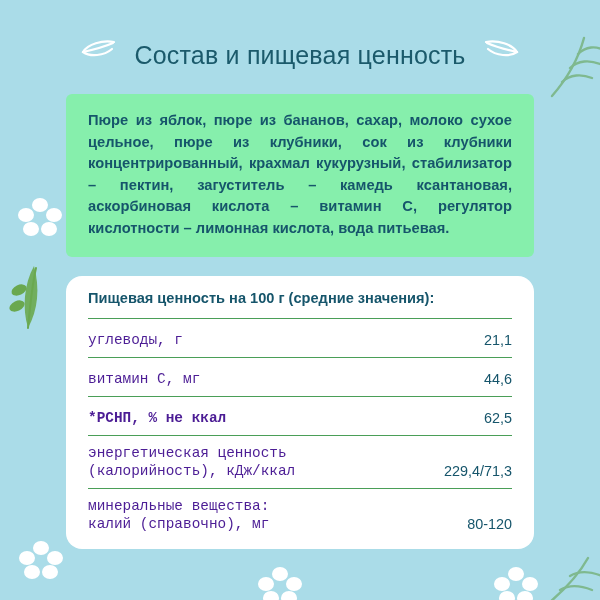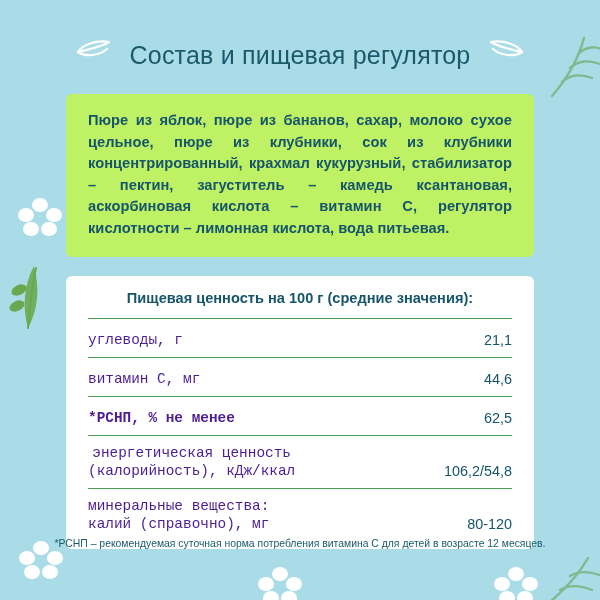--- a/index.html
+++ b/index.html
@@ -50,21 +50,21 @@
     margin: 0 14px 6px 14px;
   }
 
   
   .ingredients {
     position: absolute;
     left: 66px;
     top: 94px;
     width: 468px;
     box-sizing: border-box;
-    background: #bef264;
+    background: #86efac;
     border-radius: 6px;
     padding: 16px 22px 18px 22px;
   }
   .ingredients p {
     margin: 0;
     font-size: 14.7px;
     line-height: 21.5px;
     color: #16556b;
     font-weight: bold;
     text-align: justify;
@@ -72,23 +72,22 @@
   }
 
   
   .nutrition {
     position: absolute;
     left: 66px;
     top: 276px;
     width: 468px;
     box-sizing: border-box;
     background: #ffffff;
-    border-radius: 6px;
+    border-radius: 16px;
     padding: 14px 0 8px 0;
-    text-align: center;
   }
   .nutrition-head {
     font-size: 14.6px;
     font-weight: bold;
     color: #16556b;
     padding: 0 22px 12px 22px;
   }
   .row {
     display: flex;
     align-items: flex-end;
@@ -220,21 +219,21 @@
 
   <div class="header">
     <span class="swoosh">
       <svg width="36" height="24" viewBox="0 0 36 24">
         <g fill="none" stroke="#ffffff" stroke-width="2.2" stroke-linecap="round">
           <path d="M34 4 C22 2 8 6 3 14 C10 19 24 18 32 11"></path>
           <path d="M3 14 C12 12 24 9 33 5"></path>
         </g>
       </svg>
     </span>
-    <span class="header-title">Состав и пищевая регулятор</span>
+    <span class="header-title">Состав и пищевая ценность</span>
     <span class="swoosh">
       <svg width="36" height="24" viewBox="0 0 36 24">
         <g fill="none" stroke="#ffffff" stroke-width="2.2" stroke-linecap="round">
           <path d="M2 4 C14 2 28 6 33 14 C26 19 12 18 4 11"></path>
           <path d="M33 14 C24 12 12 9 3 5"></path>
         </g>
       </svg>
     </span>
   </div>
 
@@ -249,32 +248,31 @@
       <span class="label">углеводы, г</span>
       <span class="value">21,1</span>
     </div>
 
     <div class="row">
       <span class="label">витамин С, мг</span>
       <span class="value">44,6</span>
     </div>
 
     <div class="row bold">
-      <span class="label">*РСНП, % не менее</span>
+      <span class="label">*РСНП, % не ккал</span>
       <span class="value">62,5</span>
     </div>
 
     <div class="row">
       <span class="label">энергетическая ценность
 (калорийность), кДж/ккал</span>
-      <span class="value">106,2/54,8</span>
+      <span class="value">229,4/71,3</span>
     </div>
 
     <div class="row">
       <span class="label">минеральные вещества:
 калий (справочно), мг</span>
       <span class="value">80-120</span>
     </div>
   </div>
 
-  <div class="footnote">*РСНП – рекомендуемая суточная норма потребления витамина С для детей в возрасте 12 месяцев.</div>
 
 </div>
 
 </body></html>

